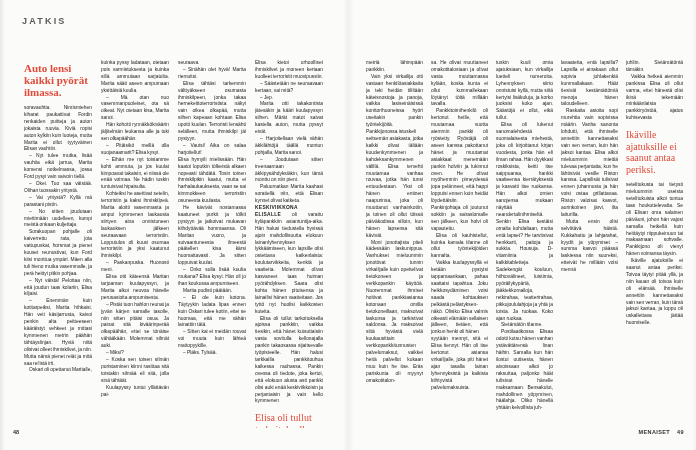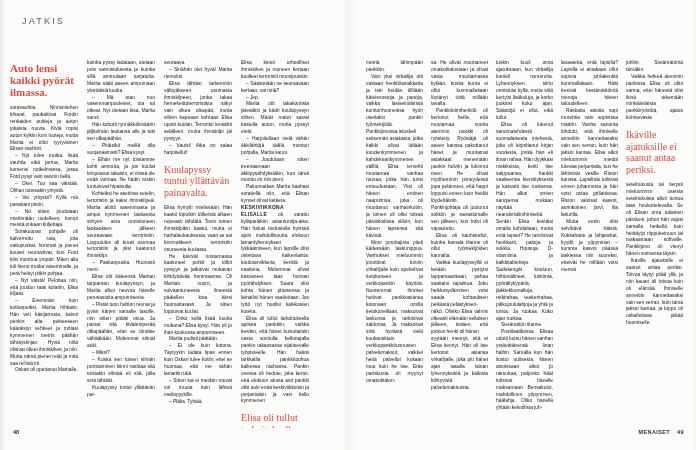--- a/index.html
+++ b/index.html
@@ -1,23 +1,23 @@
 <!DOCTYPE html>
 <html lang="fi" style="--accent: #e14b3b;"><head>
 <meta charset="utf-8">
 <style>
   html,body{margin:0;padding:0;}
   body{width:696px;height:450px;background:#fbfbf9;overflow:hidden;
        font-family:"Liberation Sans",sans-serif;color:#222;}
   .spread{position:relative;width:696px;height:450px;
           background:linear-gradient(90deg,#e9e8e5 0px,#fbfbf9 5px 343px,#f1f0ed 348px,#fbfbf9 354px 692px,#f3f2ef 696px);}
   .kicker{position:absolute;left:22px;top:16px;font-size:9px;letter-spacing:2.2px;
-          color:#5b5b5b;font-stretch:condensed;}
+          color:#5b5b5b;font-stretch:condensed;font-weight:bold;}
   .page{position:absolute;top:60px;display:flex;}
-  .page-left{left:10px;width:300px;gap:9px;}
+  .page-left{left:24px;width:300px;gap:9px;}
   .page-right{left:366px;width:322px;gap:8px;}
   .col{height:368px;overflow:hidden;text-align:justify;}
   .page-left .col{width:68px;}
   .page-right .col{width:57px;}
   .col p{margin:0;font-size:4.9px;line-height:6.9px;text-indent:5px;
          word-spacing:-0.2px;color:#232323;}
   .col p.flow{text-indent:0;}
   .article-title{font-family:"Liberation Serif",serif;font-weight:bold;
          color:var(--accent);font-size:11px;line-height:12px;text-align:left;
          margin:2px 0 7px 0;}
@@ -61,21 +61,20 @@
       <p>– Pistät tuon hahlon reunat ja jyvän kärjen samalle tasolle, niin sitten pitäisi osua. Ja painat sitä kiväärinperää olkapäähän, ettei se tönäise vähääkään. Molemmat silmät auki.</p>
       <p>– Miksi?</p>
       <p>– Koska sen toisen silmän puristaminen kiinni rasittaa sitä toistakin silmää eli sitä, jolla sinä tähtäät.</p>
       <p>Kuulapyssy tuntui yllättävän pai-</p>
     </div>
     <div class="col">
       <p class="flow">seuraava.</p>
       <p>– Sinähän olet hyvä! Marita riemuitsi.</p>
       <p>Elisa tähtäsi tarkemmin välttyäkseen osumasta ihmiskilpeen, jonka takaa hernekeittoterroristista näkyi vain oikea olkapää, mutta siihen kapeaan kohtaan Elisa upotti kuulan. Terroristi lensähti selälleen, mutta ihmiskilpi jäi pystyyn.</p>
       <p>– Vautsi! Aika on salaa harjoitellut!</p>
-      <div class="pull-quote">Kuulapyssy tuntui yllättävän painavalta.</div>
       <p class="flow">Elisa hymyili mielissään. Hän kaatoi loputkin tölkeistä alkaen nopeasti tähdätä. Tosin toinen ihmiskilpikin kaatui, mutta ei harhalaukauksesta, vaan se sai kimmokkeen terroristiin osuneesta kuulasta.</p>
       <p>He kävivät nostamassa kaatuneet purkit ja tölkit pystyyn ja jatkoivat mukavan kiihdyttävää hommaansa. Oli Maritan vuoro, ja suivaantuneesta ilmeestä päätellen kisa kärsi huomattavasti. Ja sitten loppuivat kuulat.</p>
       <p>– Onko sulla lisää kuulia mukana? Elisa kysyi. Hän oli jo ihan koukussa ampumiseen.</p>
       <p>Marita pudisti päätään.</p>
       <p>– Ei ole kuin kotona. Täytyykin ladata lipas ennen kuin Oskari tulee kotiin, ettei se huomaa, että me vähän lainattiin tätä.</p>
       <p>– Sitten kai ei meidän rouvat voi muuta kuin lähteä maitopyykille.</p>
       <p>– Pläks. Tylsää.</p>
     </div>
     <div class="col">
       <p class="flow">Elisa kietoi urhoolliset ihmiskilvet ja moneen kertaan kuolleet terroristit muovipussiin.</p>

